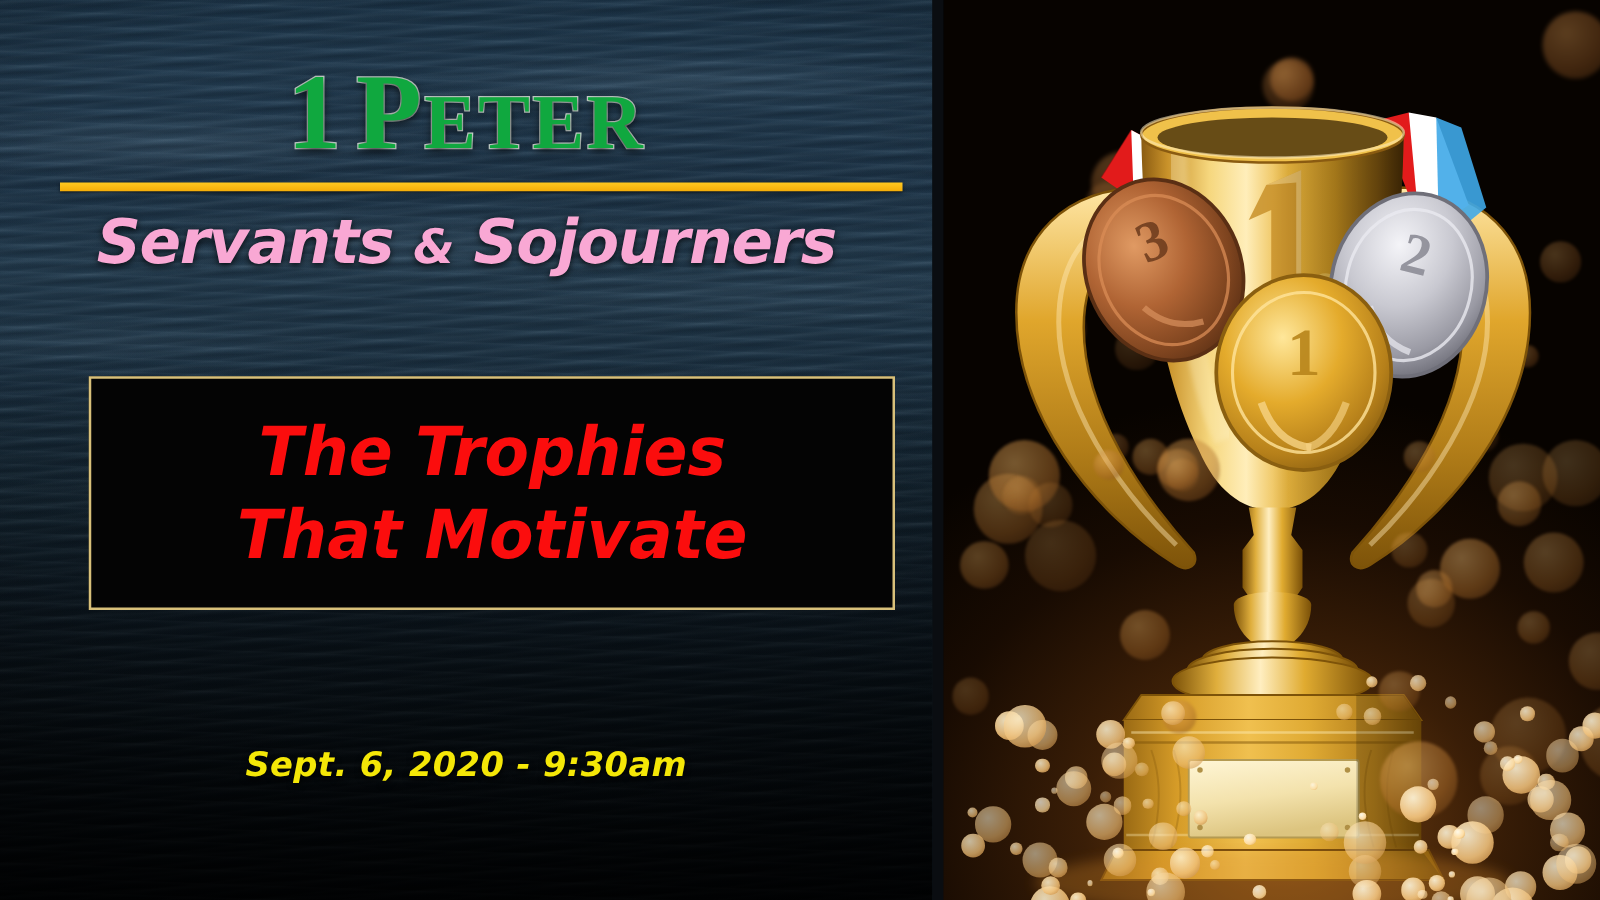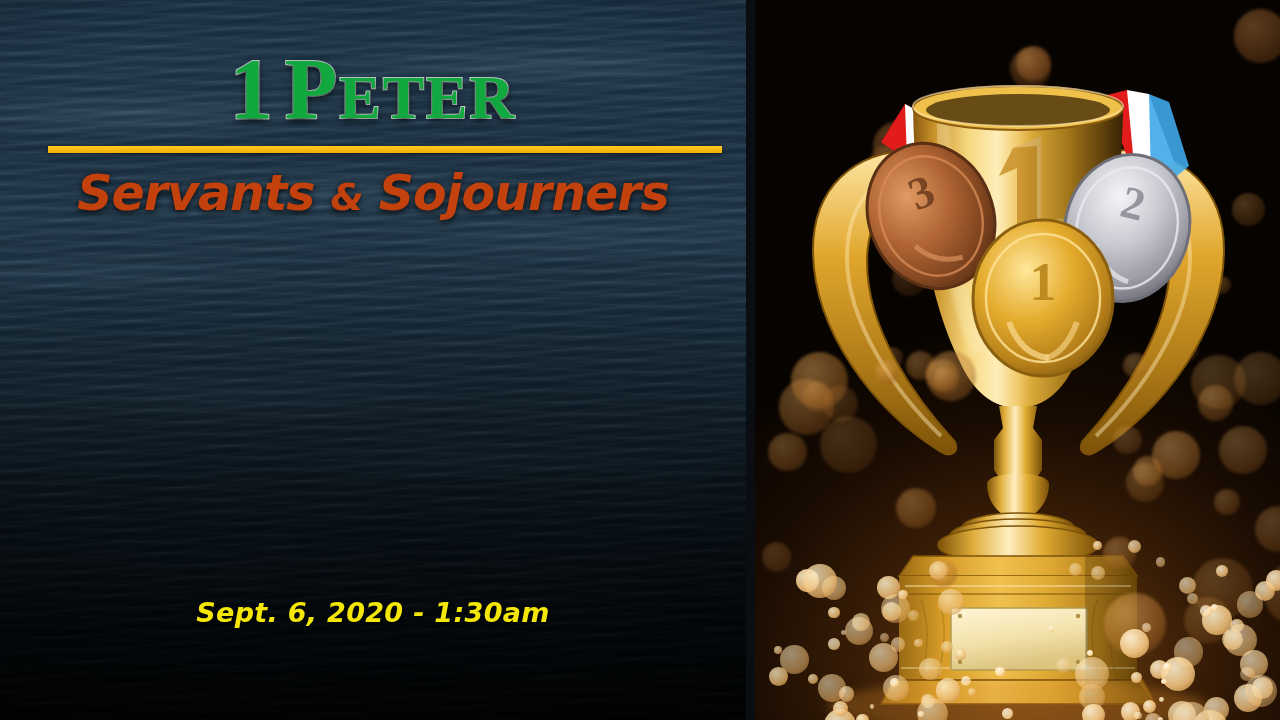--- a/index.html
+++ b/index.html
@@ -122,21 +122,21 @@
   }
 
   #series-subtitle{
     position:absolute; left:0; top:168px; width:746px;
     text-align:center;
     font-family:"DejaVu Sans", sans-serif;
     font-style:italic; font-weight:bold;
     font-size:49px;
     line-height:1.05;
     letter-spacing:-1px;
-    color:#c2410c;
+    color:#f9a8d4;
     text-shadow:0 2px 6px rgba(0,0,0,.8);
     white-space:nowrap;
   }
   #series-subtitle .amp{ font-size:38px; }
 
   
   #sermon-box{
     position:absolute; left:71px; top:301px;
     width:645px; height:187px;
     background:#040404;
@@ -216,22 +216,26 @@
   <div id="book-title">
     <span class="num">1</span><span class="cap">P</span><span class="sc">ETER</span>
   </div>
 
   <div id="gold-rule"></div>
 
   <div id="series-subtitle">
     <span>Servants </span><span class="amp">&amp;</span><span> Sojourners</span>
   </div>
 
-
-  <div id="service-datetime">Sept. 6, 2020 -  1:30am</div>
+  <div id="sermon-box">
+    <div class="sermon-line">The Trophies</div>
+    <div class="sermon-line">That Motivate</div>
+  </div>
+
+  <div id="service-datetime">Sept. 6, 2020 -  9:30am</div>
 
   <div id="trophy-gap"></div>
 
   <div id="trophy-panel">
 
     <div id="bokeh-back">
         <div class="bokeh" style="width: 34.679px; height: 34.679px; left: 260.863px; top: 45.8419px; opacity: 0.54; background: radial-gradient(circle at 36% 32%, rgb(201, 138, 72) 0%, rgb(141, 84, 35) 58%, rgb(74, 42, 13) 100%); filter: blur(1.5px);"></div>
         <div class="bokeh" style="width: 49.5013px; height: 49.5013px; left: 284.609px; top: 137.972px; opacity: 0.45; background: radial-gradient(circle at 36% 32%, rgb(201, 138, 72) 0%, rgb(141, 84, 35) 58%, rgb(74, 42, 13) 100%); filter: blur(1.5px);"></div>
         <div class="bokeh" style="width: 33.1578px; height: 33.1578px; left: 113.922px; top: 145.561px; opacity: 0.3; background: radial-gradient(circle at 36% 32%, rgb(201, 138, 72) 0%, rgb(141, 84, 35) 58%, rgb(74, 42, 13) 100%); filter: blur(1.5px);"></div>
         <div class="bokeh" style="width: 50.9052px; height: 50.9052px; left: 118.339px; top: 120.949px; opacity: 0.4; background: radial-gradient(circle at 36% 32%, rgb(201, 138, 72) 0%, rgb(141, 84, 35) 58%, rgb(74, 42, 13) 100%); filter: blur(1.5px);"></div>

